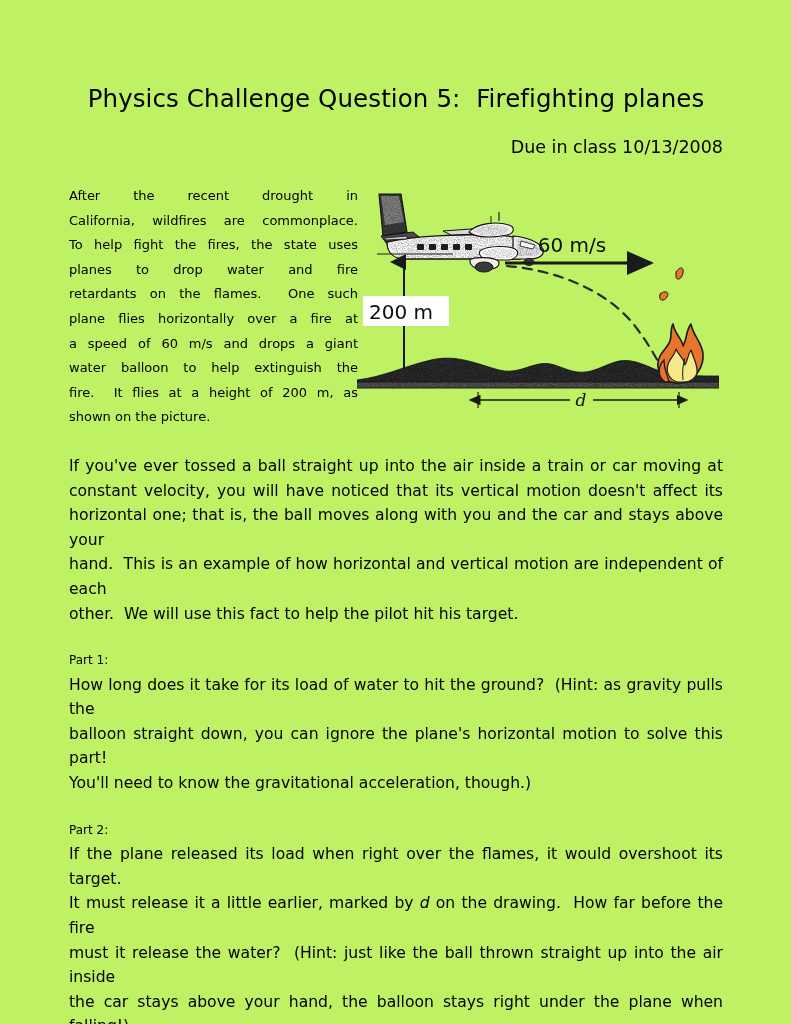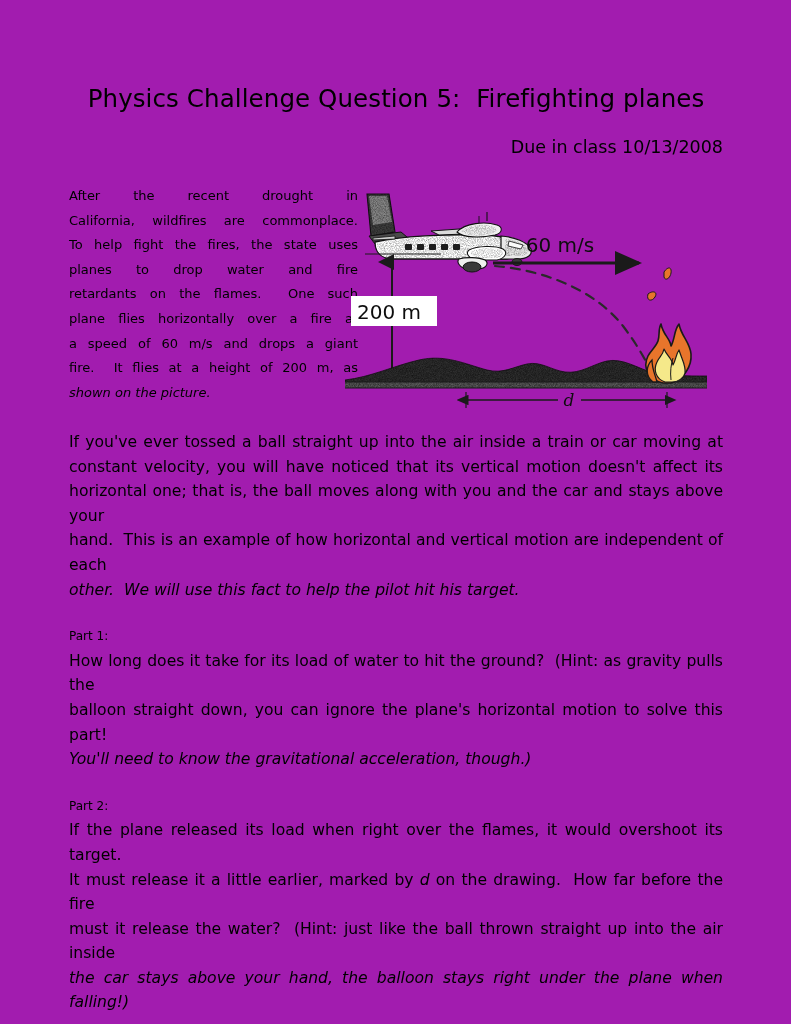--- a/index.html
+++ b/index.html
@@ -14,21 +14,21 @@
     position: relative;
     overflow: hidden;
     font-family: "DejaVu Sans", "Liberation Sans", sans-serif;
     color: #000000;
   }
   .page {
     position: absolute;
     left: 0; top: 0;
     width: 791px;
     height: 1024px;
-    background: #a21caf;
+    background: #bef264;
   }
   .content {
     position: absolute;
     left: 69px;
     top: 84px;
     width: 654px;
   }
 
   
   .doc-title {
@@ -69,21 +69,21 @@
   }
   .intro-text {
     width: 289px;
     font-size: 13px;
     line-height: 24.6px;
     text-align: justify;
   }
 
   .figure {
     position: absolute;
-    right: 16px;
+    right: 4px;
     top: 26px;
     width: 362px;
     height: 225px;
   }
   .figure svg { display: block; }
 
   .gap-med { height: 24px; }
   .gap-small { height: 22px; }
 
   .section { margin: 0; }
@@ -101,21 +101,20 @@
 
   
   .jline {
     display: block;
     text-align: justify;
     text-align-last: justify;
     white-space: pre-wrap;
   }
   .jline.nojust {
     text-align-last: left;
-    font-style: italic;
   }
   em.var { font-style: italic; }
 </style>
 </head>
 <body>
 
 <div class="page">
   <div class="content">
 
     <h1 class="doc-title">Physics Challenge Question 5:  Firefighting planes</h1>
@@ -124,20 +123,21 @@
     <div class="intro-wrap">
 
       <div class="intro-text">
         <span class="jline">After the recent drought in</span>
         <span class="jline">California, wildfires are commonplace.</span>
         <span class="jline">To help fight the fires, the state uses</span>
         <span class="jline">planes to drop water and fire</span>
         <span class="jline">retardants on the flames.  One such</span>
         <span class="jline">plane flies horizontally over a fire at</span>
         <span class="jline">a speed of 60 m/s and drops a giant</span>
+        <span class="jline">water balloon to help extinguish the</span>
         <span class="jline">fire.  It flies at a height of 200 m, as</span>
         <span class="jline nojust">shown on the picture.</span>
       </div>
 
       <div class="figure">
         <svg width="362" height="225" viewBox="0 0 362 225" xmlns="http://www.w3.org/2000/svg">
           <defs>
             <filter id="grain" x="-10%" y="-10%" width="120%" height="120%">
               <feTurbulence type="fractalNoise" baseFrequency="0.9" numOctaves="3" seed="7" result="n"></feTurbulence>
               <feColorMatrix in="n" type="matrix" values="0 0 0 0 0  0 0 0 0 0  0 0 0 0 0  1 0 0 0 -0.35" result="m"></feColorMatrix>

